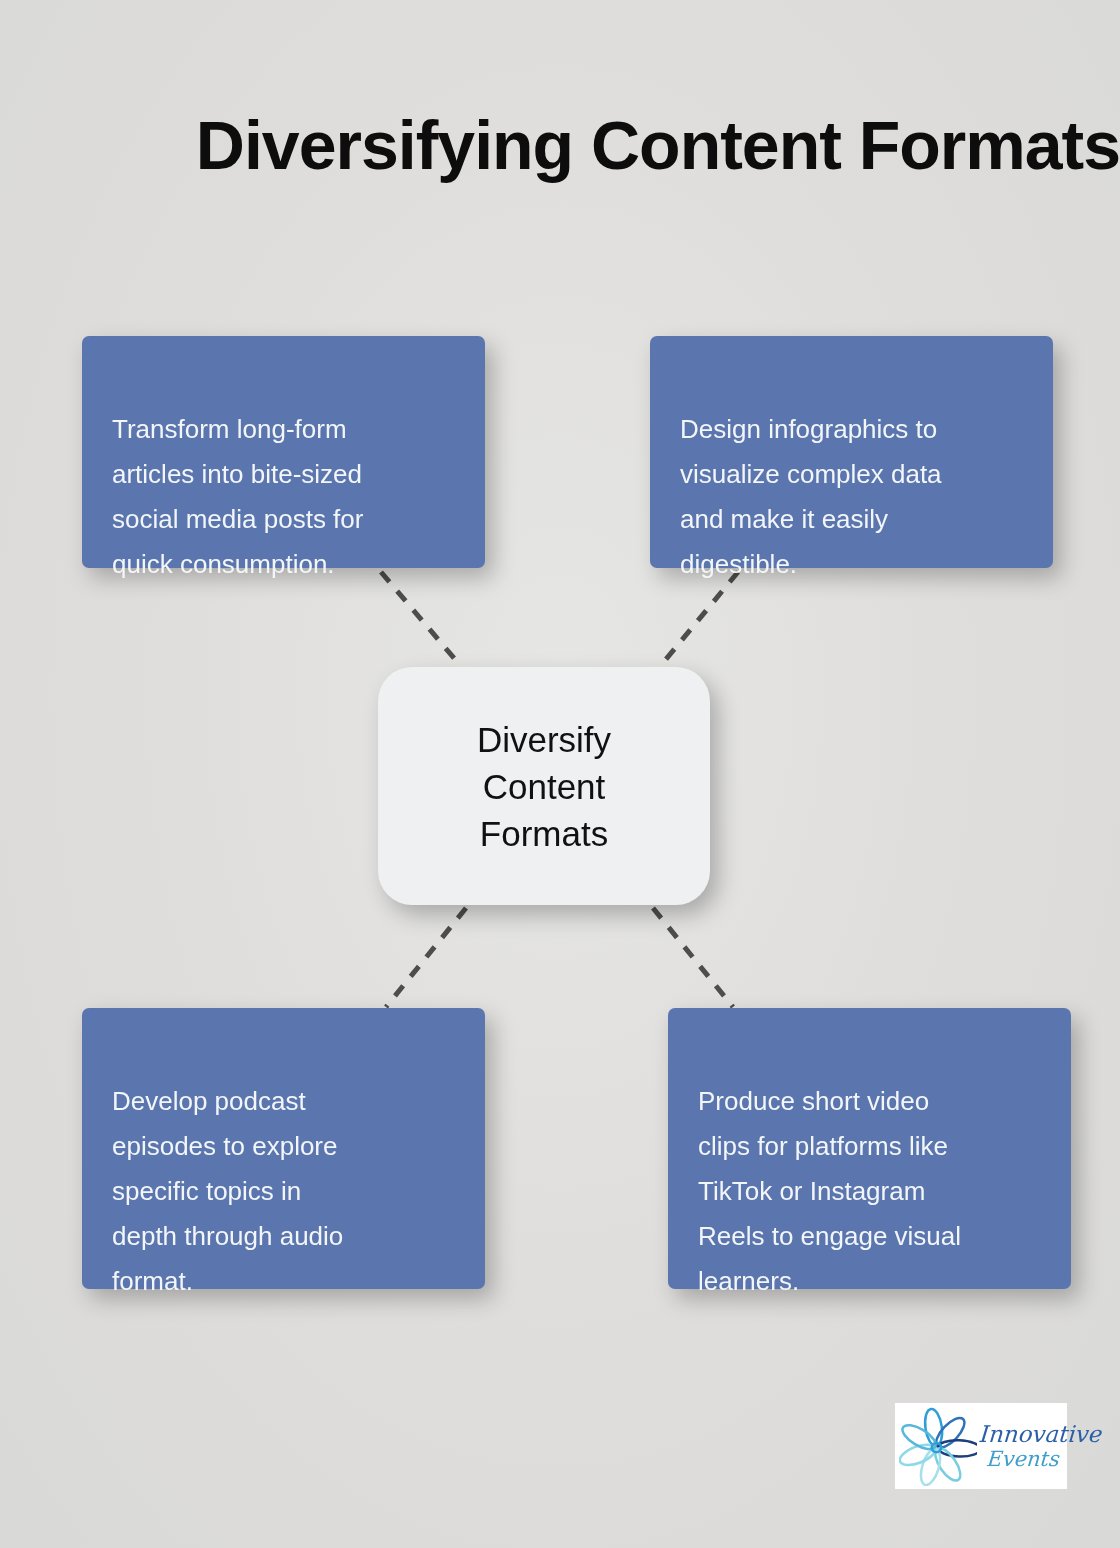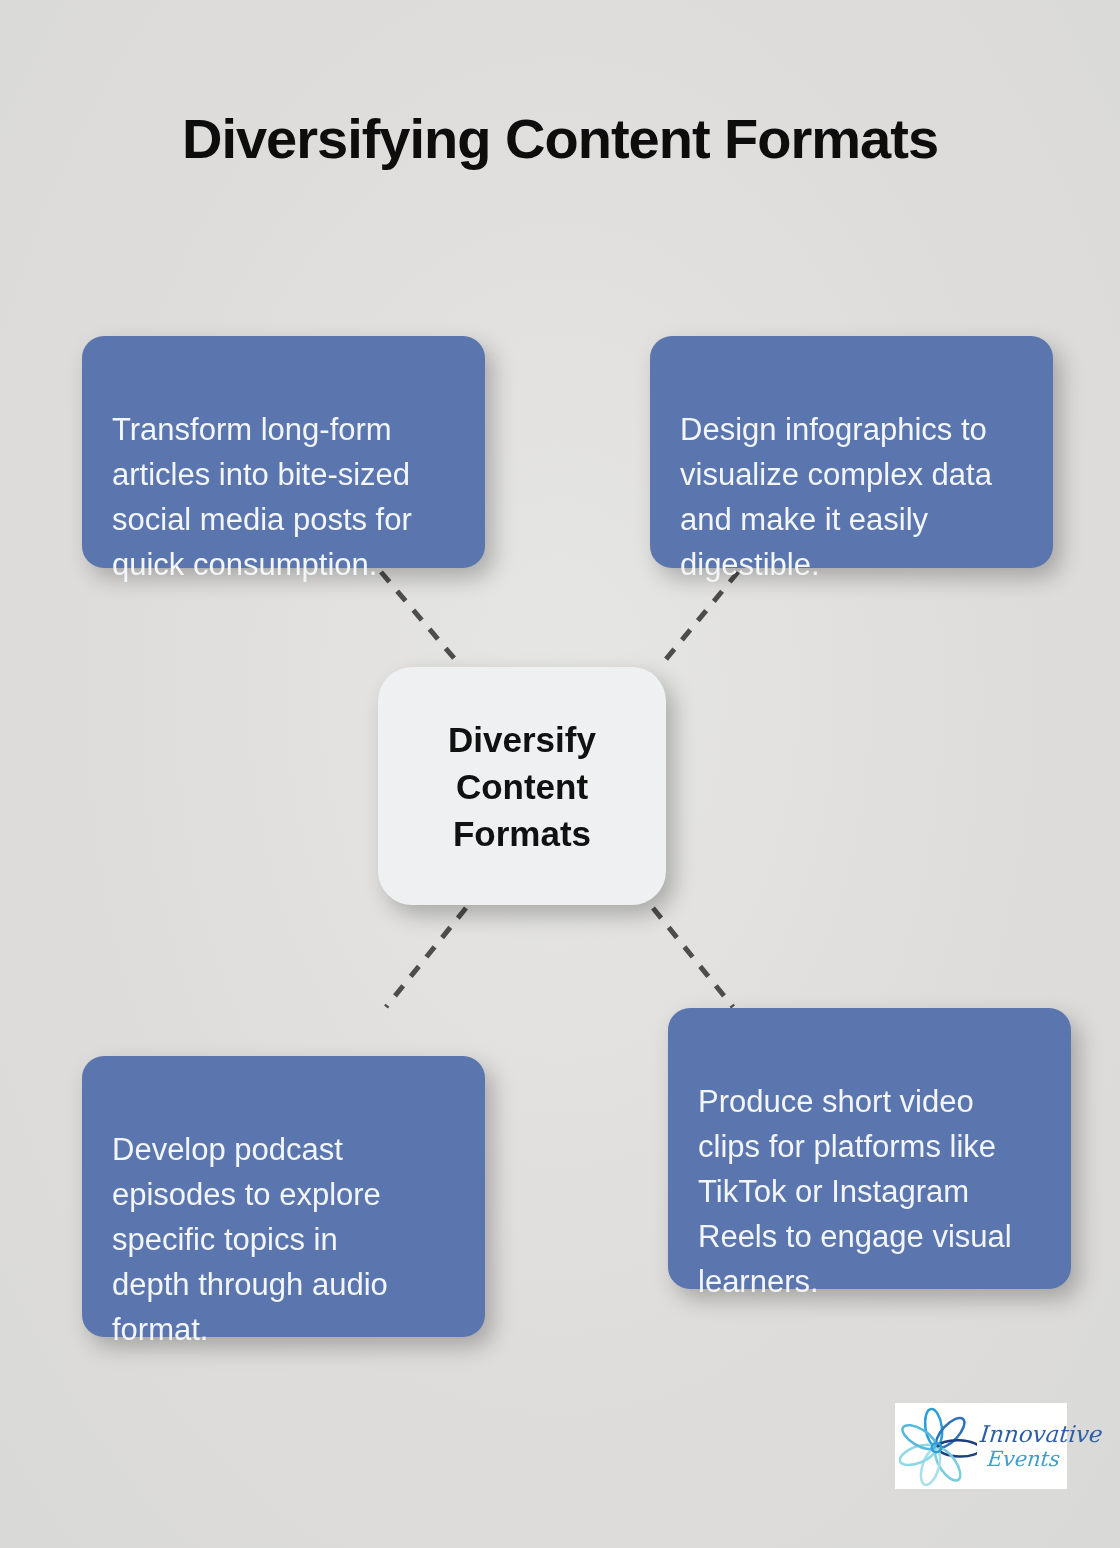--- a/index.html
+++ b/index.html
@@ -13,62 +13,62 @@
     width: 1120px;
     height: 1548px;
     overflow: hidden;
     background: radial-gradient(ellipse at 50% 45%, #e6e6e4 0%, #dedddb 55%, #d9d9d7 100%);
   }
   .page-title {
     position: absolute;
     top: 106px;
     left: 0;
     width: 100%;
-    text-align: center;
-    font-size: 56px;
+    text-align: right;
+    font-size: 68px;
     font-weight: 700;
     letter-spacing: -1px;
     color: #0d0d0d;
     font-family: "Liberation Sans", sans-serif;
   }
   .connector-layer {
     position: absolute;
     inset: 0;
     width: 1120px;
     height: 1548px;
     pointer-events: none;
   }
   .card {
     position: absolute;
     background: #5b76ae;
-    border-radius: 22px;
+    border-radius: 7px;
     box-shadow: 8px 10px 22px rgba(0,0,0,0.25);
     color: #f3f6f8;
     padding: 26px 28px 26px 30px;
-    font-size: 31px;
+    font-size: 26px;
     line-height: 45px;
     white-space: pre-line;
   }
   .card.tl { left: 82px;  top: 336px;  width: 403px; height: 232px; }
   .card.tr { left: 638px; top: 336px;  width: 403px; height: 232px; margin-left: 12px; }
-  .card.bl { left: 82px;  top: 1008px; width: 403px; height: 281px; margin-top: 48px; }
+  .card.bl { left: 82px;  top: 1008px; width: 403px; height: 281px; }
   .card.br { left: 638px; top: 1008px; width: 403px; height: 281px; margin-left: 30px; }
   .center-card {
     position: absolute;
-    left: 378px; top: 667px; width: 288px; height: 238px;
+    left: 378px; top: 667px; width: 332px; height: 238px;
     background: #eff0f2;
     border-radius: 34px;
     box-shadow: 8px 10px 22px rgba(0,0,0,0.25);
     display: flex;
     align-items: center;
     justify-content: center;
     text-align: center;
     font-size: 35px;
     line-height: 47px;
-    font-weight: 700;
+    font-weight: 400;
     color: #111111;
     white-space: pre-line;
     font-family: "Liberation Sans", sans-serif;
   }
   .logo-card {
     position: absolute;
     left: 895px; top: 1403px; width: 172px; height: 86px;
     background: #ffffff;
     display: flex;
     align-items: center;

